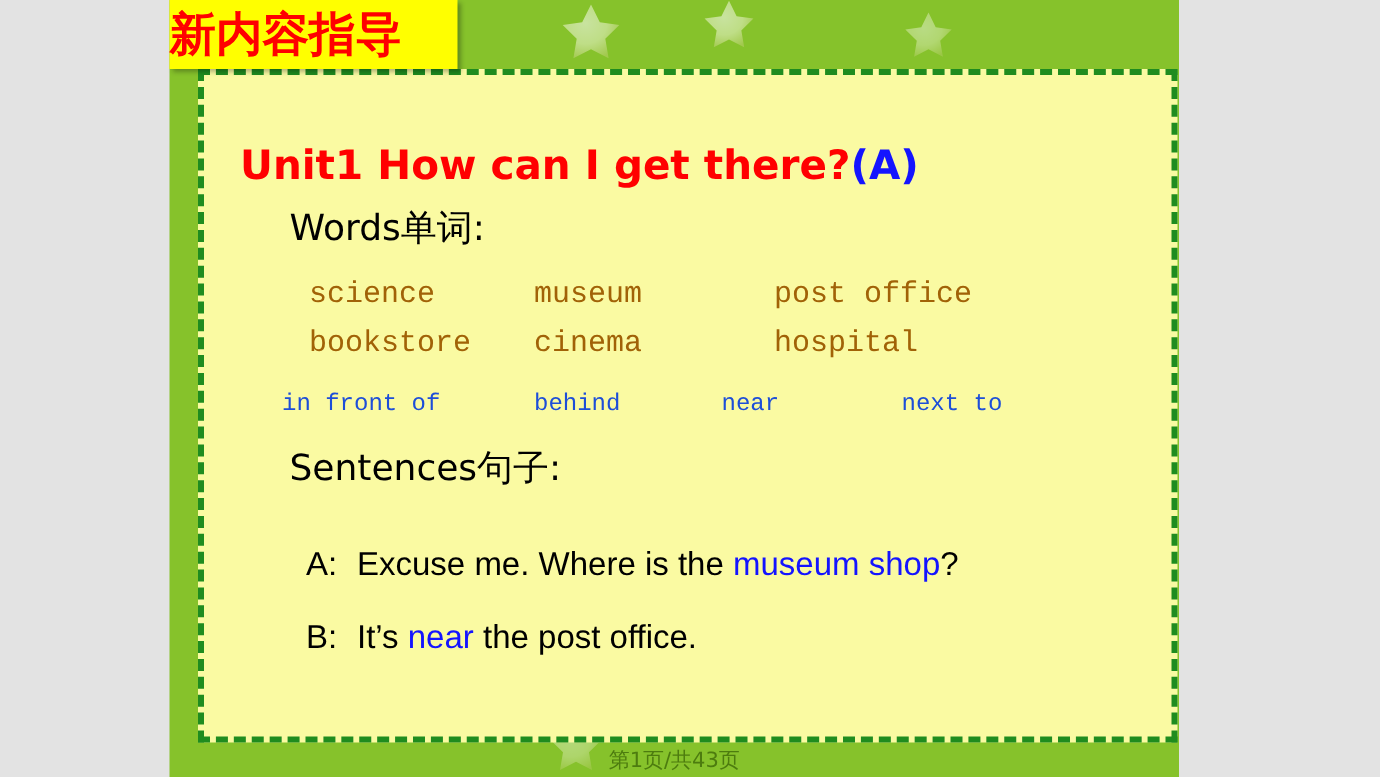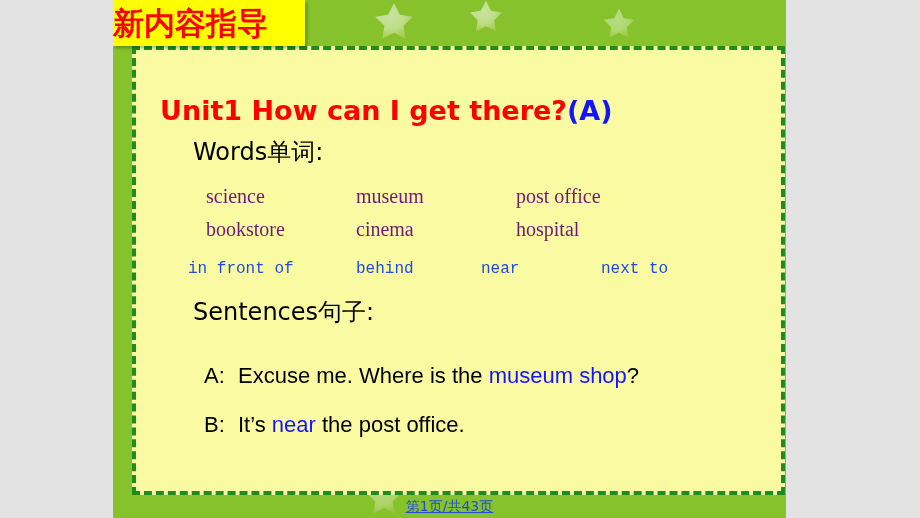--- a/index.html
+++ b/index.html
@@ -98,23 +98,23 @@
     font-size: 24px;
     color: #000000;
     white-space: nowrap;
   }
   #words-heading { top: 86px; }
   #sentences-heading { top: 246px; }
 
   .word-row {
     position: absolute;
     left: 70px;
-    font-family: Liberation Serif, serif;
+    font-family: Liberation Mono, monospace;
     font-size: 20px;
-    color: #701a75;
+    color: #a16207;
     white-space: nowrap;
   }
   #words-row-1 { top: 135px; }
   #words-row-2 { top: 168px; }
   #prep-row {
     position: absolute;
     left: 52px;
     top: 210px;
     font-family: Liberation Mono, monospace;
     font-size: 16px;
@@ -150,23 +150,22 @@
     width: 673px;
     height: 23px;
     display: flex;
     align-items: center;
     justify-content: center;
     z-index: 7;
   }
   #footer-text {
     font-family: "DejaVu Sans", sans-serif;
     font-size: 14px;
-    color: #1d4ed8;
-    white-space: nowrap;
-    text-decoration: underline;
+    color: #4d7c0f;
+    white-space: nowrap;
   }
 </style>
 </head>
 <body>
 
 <div id="stage">
 
   <div id="slide">
 
     <span class="star" style="left:258px; top:0px;">

